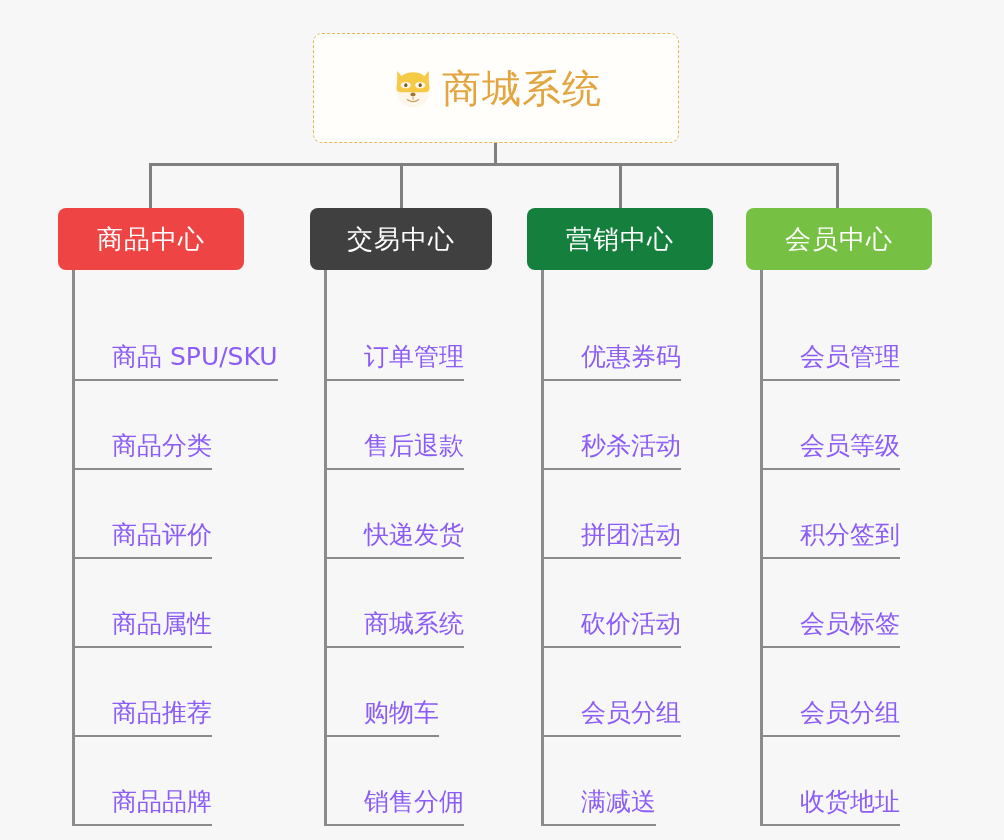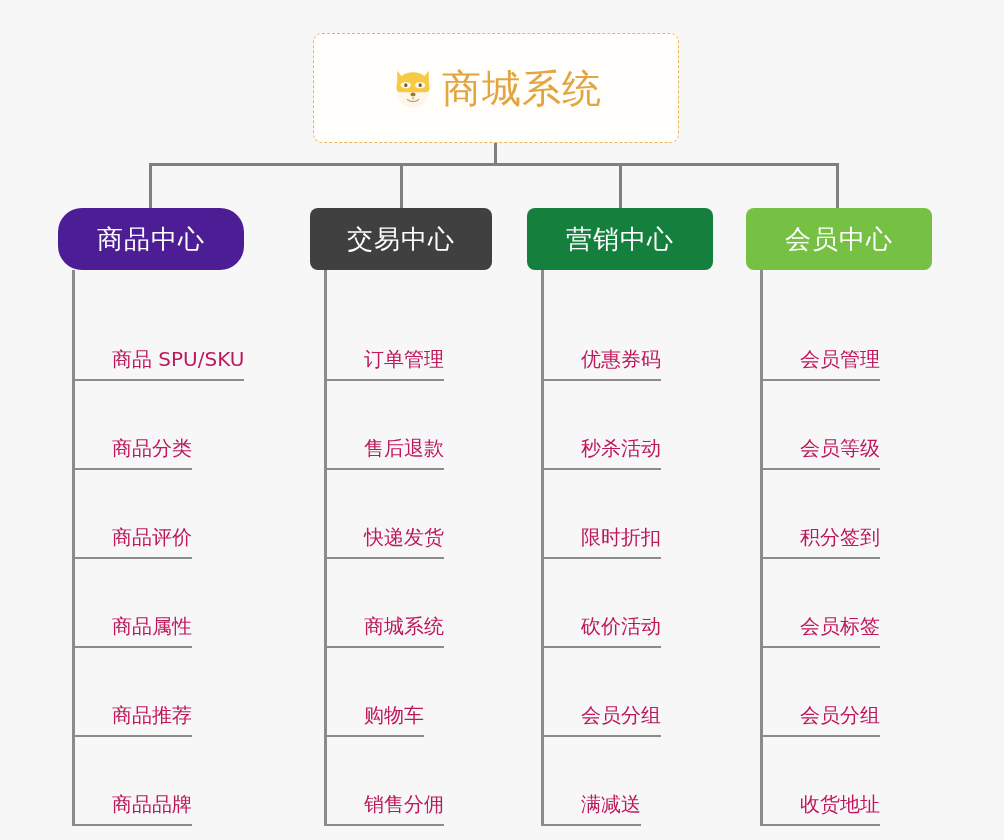--- a/index.html
+++ b/index.html
@@ -84,22 +84,22 @@
   .leaf {
     position: relative;
     height: 89px;
     display: flex;
     align-items: flex-end;
   }
   .leaf-label {
     display: inline-block;
     margin-left: 37px;
     padding-bottom: 6px;
-    font-size: 20px;
-    color: #be185d;
+    font-size: 25px;
+    color: #8b5cf6;
     white-space: nowrap;
     border-bottom: 2px solid #8b8b8b;
     position: relative;
   }
   .leaf-label::before {
     content: "";
     position: absolute;
     left: -37px;
     right: 100%;
     bottom: -2px;
@@ -138,21 +138,21 @@
   <div class="conn conn-v" style="left:494px; top:143px; height:22px;"></div>
 
   <div class="conn conn-h" style="left:150px; top:163px; width:688px;"></div>
 
   <div class="conn conn-v" style="left:149px; top:163px; height:46px;"></div>
   <div class="conn conn-v" style="left:400px; top:163px; height:46px;"></div>
   <div class="conn conn-v" style="left:619px; top:163px; height:46px;"></div>
   <div class="conn conn-v" style="left:836px; top:163px; height:46px;"></div>
 
   <div class="branch" id="branch-1">
-    <div class="branch-header" style="background:#4c1d95;border-radius:24px;">
+    <div class="branch-header" style="background:#ef4444;">
       <span>商品中心</span>
     </div>
     <div class="branch-body">
       <div class="leaf">
           <span class="leaf-label">商品 SPU/SKU</span>
         </div>
       <div class="leaf">
           <span class="leaf-label">商品分类</span>
         </div>
       <div class="leaf">
@@ -201,21 +201,21 @@
       <span>营销中心</span>
     </div>
     <div class="branch-body">
       <div class="leaf">
           <span class="leaf-label">优惠券码</span>
         </div>
       <div class="leaf">
           <span class="leaf-label">秒杀活动</span>
         </div>
       <div class="leaf">
-          <span class="leaf-label">限时折扣</span>
+          <span class="leaf-label">拼团活动</span>
         </div>
       <div class="leaf">
           <span class="leaf-label">砍价活动</span>
         </div>
       <div class="leaf">
           <span class="leaf-label">会员分组</span>
         </div>
       <div class="leaf">
           <span class="leaf-label">满减送</span>
         </div>

